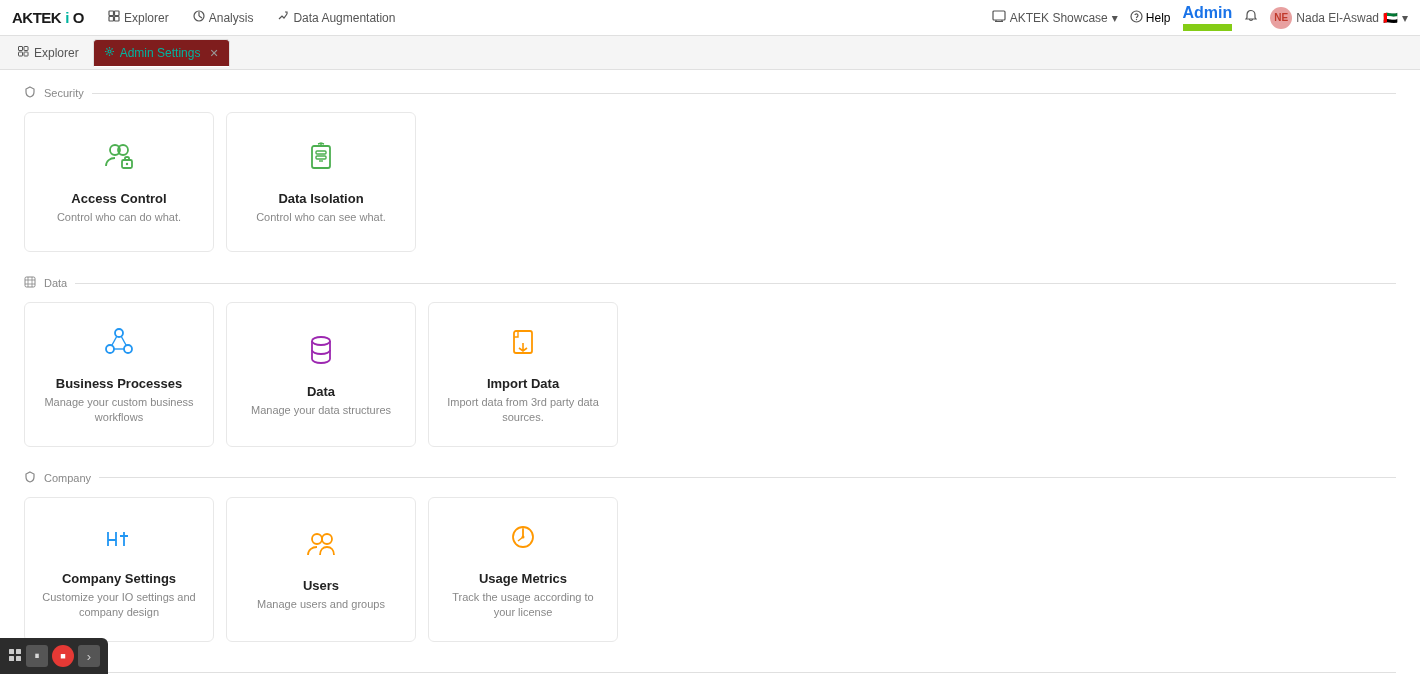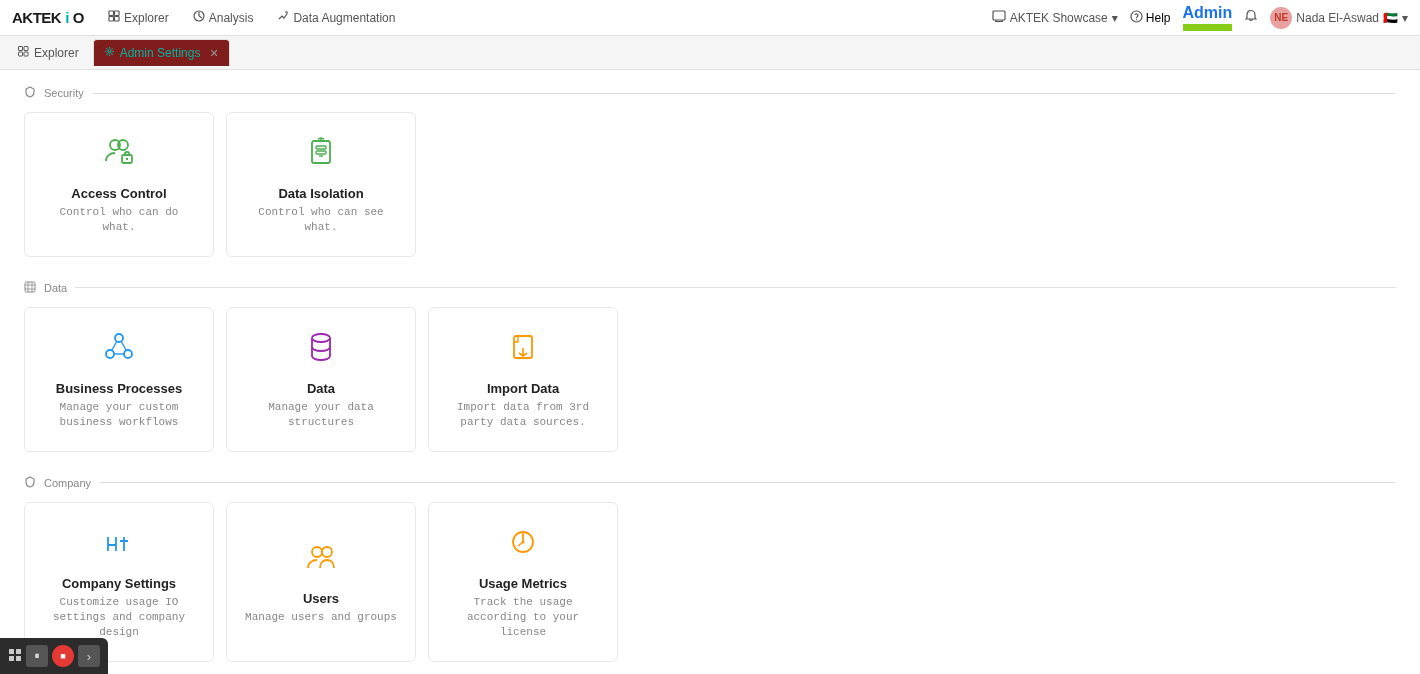--- a/index.html
+++ b/index.html
@@ -69,21 +69,21 @@
     .card {
       width: 190px; min-height: 140px;
       border: 1px solid #e8e8e8; border-radius: 6px;
       display: flex; flex-direction: column; align-items: center;
       justify-content: center; padding: 20px 16px; cursor: pointer;
       background: #fff; text-align: center;
       transition: box-shadow 0.15s;
     }
     .card-icon { font-size: 28px; margin-bottom: 10px; line-height: 1; }
     .card-title { font-size: 13px; font-weight: 600; color: #222; margin-bottom: 4px; }
-    .card-desc { font-size: 11px; color: #888; line-height: 1.4; font-family: Liberation Mono, monospace; }
+    .card-desc { font-size: 11px; color: #888; line-height: 1.4; }
 
     
     .status-bar {
       position: fixed; bottom: 0; left: 0;
       display: flex; align-items: center;
       background: #2c2c2c; color: #fff;
       height: 36px; padding: 0 8px; gap: 4px;
       border-radius: 0 6px 0 0; z-index: 100;
     }
     .status-pause { background: #555; border-radius: 3px; width: 22px; height: 22px; display: flex; align-items: center; justify-content: center; cursor: pointer; font-size: 10px; }
@@ -307,21 +307,21 @@
     <div class="cards-grid">
 
       <div class="card">
         <div class="card-icon">
           <svg width="38" height="38" viewBox="0 0 38 38" fill="none">
             <path d="M8 14 L8 28 M8 22 L16 22 M16 14 L16 28" stroke="#2196f3" stroke-width="1.8" fill="none"></path>
             <path d="M20 18 L28 18 M24 14 L24 28" stroke="#2196f3" stroke-width="1.8" fill="none"></path>
           </svg>
         </div>
         <div class="card-title">Company Settings</div>
-        <div class="card-desc">Customize usage IO settings and company design</div>
+        <div class="card-desc">Customize your IO settings and company design</div>
       </div>
 
       <div class="card">
         <div class="card-icon">
           <svg width="38" height="38" viewBox="0 0 38 38" fill="none">
             <circle cx="15" cy="14" r="5" stroke="#ff9800" stroke-width="1.8" fill="none"></circle>
             <circle cx="25" cy="14" r="5" stroke="#ff9800" stroke-width="1.8" fill="none"></circle>
             <path d="M6 30 C6 25 10 22 15 22" stroke="#ff9800" stroke-width="1.8" fill="none"></path>
             <path d="M18 30 C18 25 21 22 25 22 C29 22 32 25 32 30" stroke="#ff9800" stroke-width="1.8" fill="none"></path>
           </svg>

